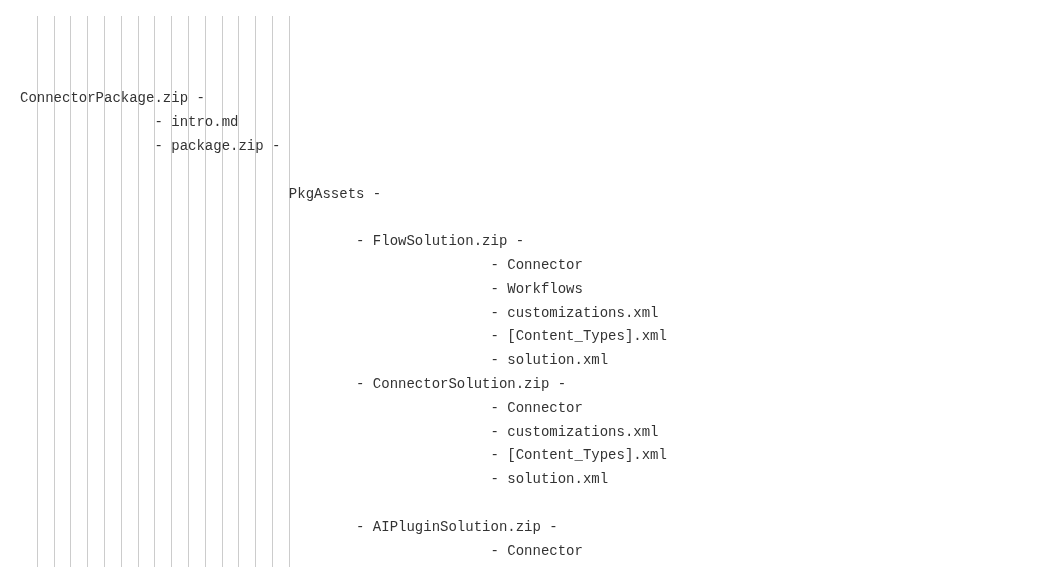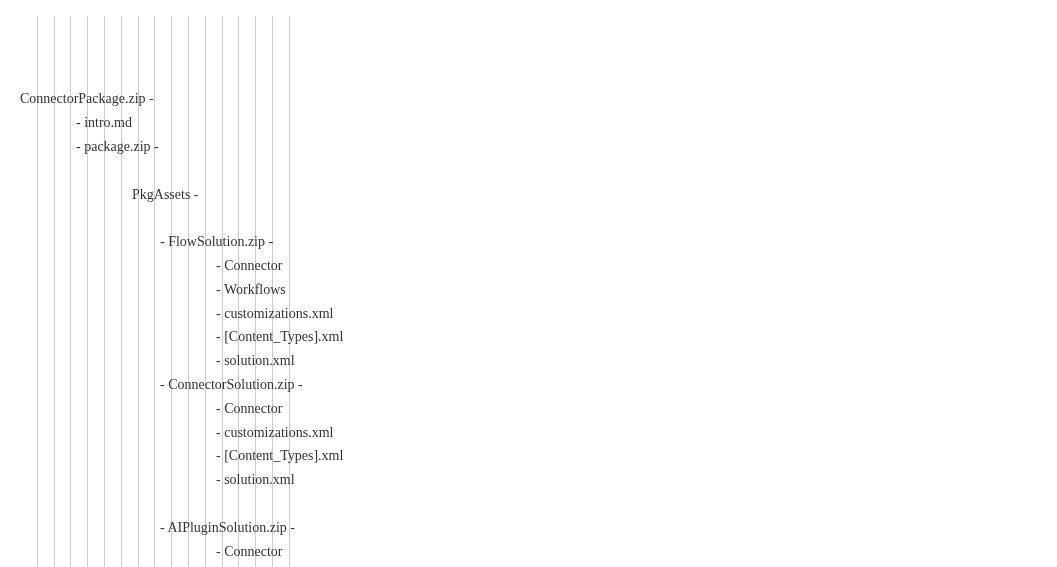--- a/index.html
+++ b/index.html
@@ -20,21 +20,20 @@
 
     .tree-container {
       position: relative;
       white-space: pre;
       line-height: 1.7;
     }
 
     .tree-line {
       display: block;
       position: relative;
-      font-family: Liberation Serif, serif;
     }
 
     .vertical-lines {
       position: absolute;
       top: 0;
       left: 0;
       width: 100%;
       height: 100%;
       pointer-events: none;
     }

